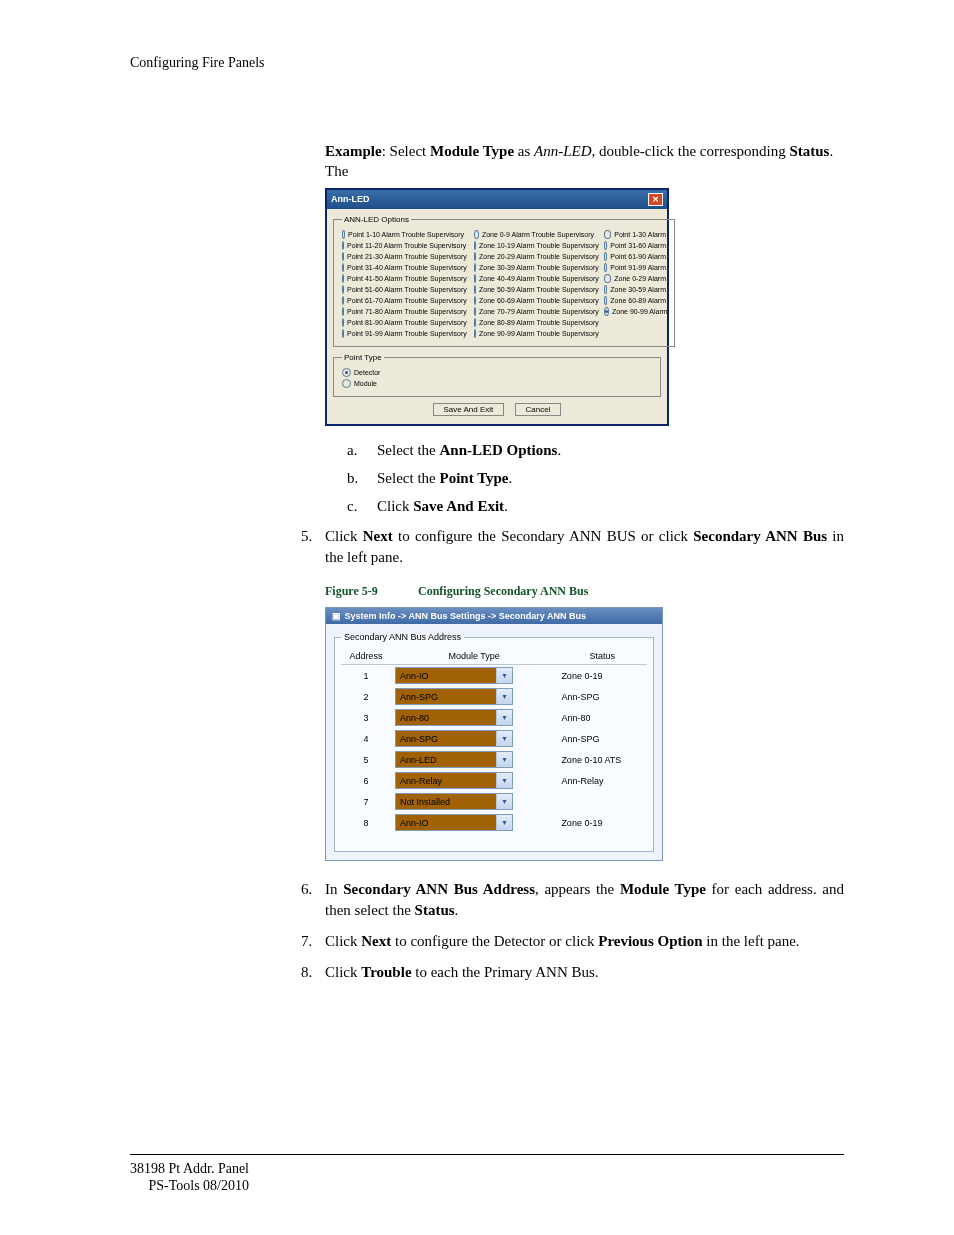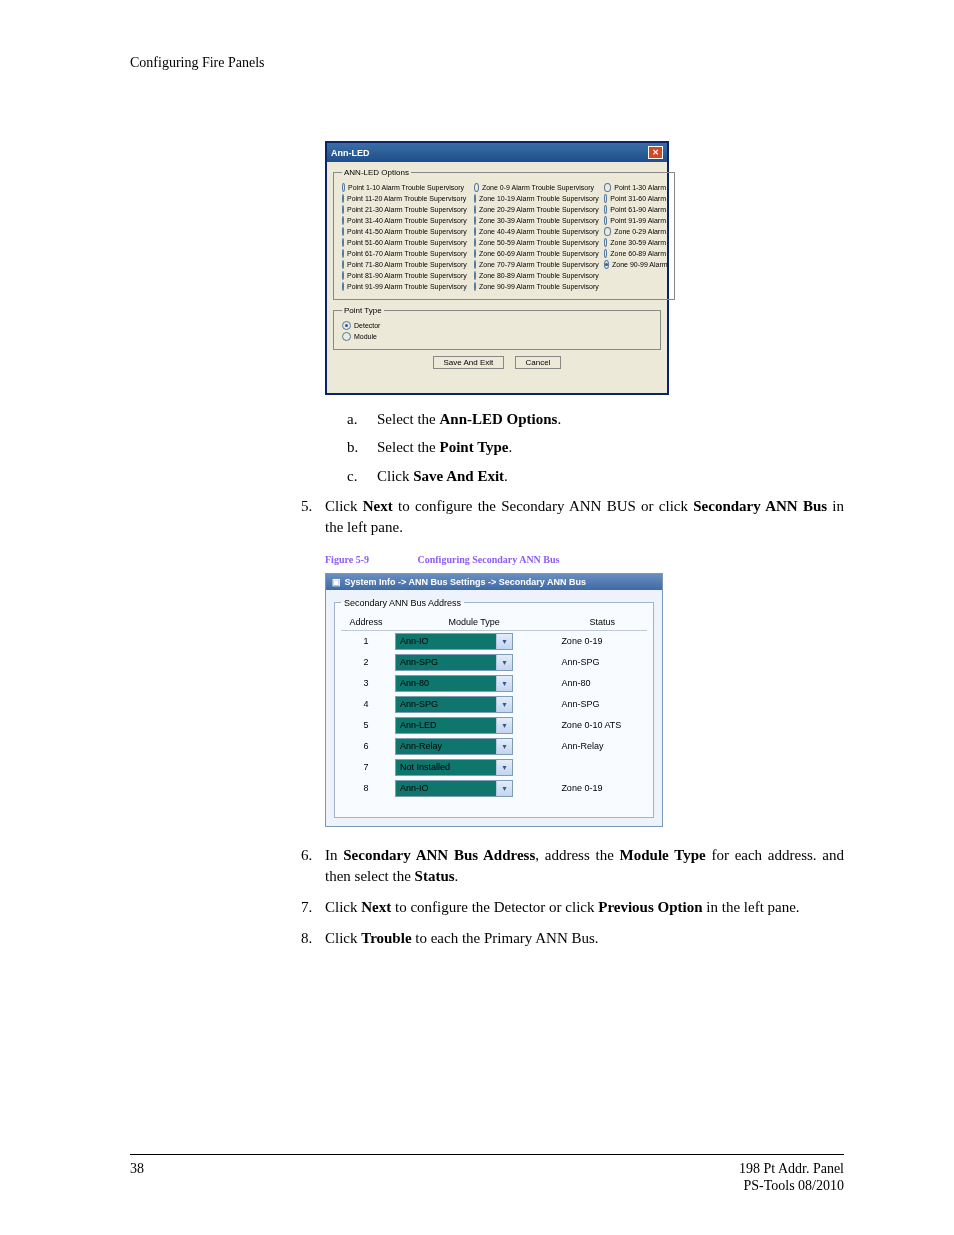--- a/index.html
+++ b/index.html
@@ -59,30 +59,30 @@
   }
   legend { font-size: 8px; padding: 0 2px; }
   .radio-cols { display: flex; gap: 10px; }
   .radio-col { display: flex; flex-direction: column; gap: 2px; }
   .radio-col.c1 { width: 122px; }
   .radio-col.c2 { width: 120px; }
   .radio-col.c3 { width: 62px; }
   .radio-item { display: flex; align-items: center; gap: 3px; font-size: 7px; white-space: nowrap; }
   .radio { width: 7px; height: 7px; border: 1px solid #5078a0; border-radius: 50%; display:inline-flex; align-items:center; justify-content:center; }
   .radio.selected::after { content:""; width:3px; height:3px; background:#2b5b8f; border-radius:50%; }
-  .dialog-buttons { text-align: center; padding-bottom: 24px; }
+  .dialog-buttons { text-align: center; padding-bottom: 8px; }
   .dlg-btn { font-size: 8px; border: 1px solid #888; background:#ece9d8; padding: 1px 10px; margin: 0 4px; }
   .alpha-list { list-style: none; padding: 0; margin: 14px 0 6px 22px; }
   .alpha-list li { display: flex; margin-bottom: 8px; line-height: 1.35; }
   .alpha-list .marker { width: 30px; }
   .num-list { list-style: none; padding: 0; margin: 10px 0 0 -24px; }
   .num-list > li { display: flex; margin-bottom: 10px; line-height: 1.4; }
   .num-list .nmarker { width: 24px; }
   .num-list .ncontent { flex: 1; text-align: justify; }
-  .figure-caption { color: #8b5cf6; font-weight: bold; font-size: 10px; margin: 16px 0 8px 0; }
+  .figure-caption { color: #14532d; font-weight: bold; font-size: 12px; margin: 16px 0 8px 0; }
   .figure-caption .fnum { display:inline-block; width: 90px; }
   .app-window {
     width: 336px;
     border: 1px solid #7a98b8;
     background: #eef3fb;
     font-family: Tahoma, Arial, sans-serif;
     font-size: 9px;
     color: #000;
   }
   .app-titlebar {
@@ -98,48 +98,51 @@
     margin: 8px; padding: 6px 6px 18px 6px;
     background: #f8fbff;
   }
   .app-fieldset legend { font-size: 9px; padding: 0 3px; }
   table.bus { width: 100%; border-collapse: collapse; font-size: 9px; }
   table.bus th { font-weight: normal; padding: 3px 4px; border-bottom: 1px solid #c0c8d4; }
   table.bus td { padding: 2px 4px; }
   table.bus td.addr { text-align: center; width: 42px; }
   .select-mimic {
     display:flex; align-items:center; justify-content:space-between;
-    border: 1px solid #7f9db9; background:#0f766e; padding: 0 0 0 4px;
+    border: 1px solid #7f9db9; background:#a16207; padding: 0 0 0 4px;
     width: 112px; height: 15px;
   }
   .select-arrow {
     width: 15px; height: 15px;
     background: linear-gradient(#e4ecf7,#c3d5ee);
     border-left: 1px solid #b3c7e1;
     display:flex; align-items:center; justify-content:center;
     color:#2a5a9e; font-size:8px;
   }
   .footer {
     position: absolute;
     left: 130px; right: 110px; bottom: 40px;
     border-top: 1px solid #000;
     padding-top: 6px;
-    display: flex; justify-content: space-between;
+    display: flex; 
     font-size: 14px;
   }
   .footer-right { text-align: right; line-height: 1.2; }
 </style>
 </head>
 <body>
 
 <div class="page">
   <div class="running-header">Configuring Fire Panels</div>
 
   <div class="body-indent">
     <div class="intro">
+      <p class="lead">
+        <b>Example</b><span>: Select </span><b>Module Type</b><span> as </span><i>Ann-LED,</i><span> double-click the corresponding </span><b>Status</b><span>. The</span>
+      </p>
     </div>
 
     <div class="dialog">
       <div class="dialog-title">
         <span>Ann-LED</span>
         <span class="dialog-close">✕</span>
       </div>
       <fieldset>
         <legend>ANN-LED Options</legend>
         <div class="radio-cols">
@@ -406,21 +409,21 @@
                 <td>Zone 0-19</td>
               </tr>
             </tbody>
         </table>
       </fieldset>
     </div>
 
     <ul class="num-list" style="margin-top:18px;">
       <li>
         <span class="nmarker">6.</span>
-        <span class="ncontent"><span>In </span><b>Secondary ANN Bus Address</b><span>, address the </span><b>Module Type</b><span> for each address. and then select the </span><b>Status</b><span>.</span></span>
+        <span class="ncontent"><span>In </span><b>Secondary ANN Bus Address</b><span>, appears the </span><b>Module Type</b><span> for each address. and then select the </span><b>Status</b><span>.</span></span>
       </li>
       <li>
         <span class="nmarker">7.</span>
         <span class="ncontent"><span>Click </span><b>Next</b><span> to configure the Detector or click </span><b>Previous Option</b><span> in the left pane.</span></span>
       </li>
       <li>
         <span class="nmarker">8.</span>
         <span class="ncontent"><span>Click </span><b>Trouble</b><span> to each the Primary ANN Bus.</span></span>
       </li>
     </ul>

